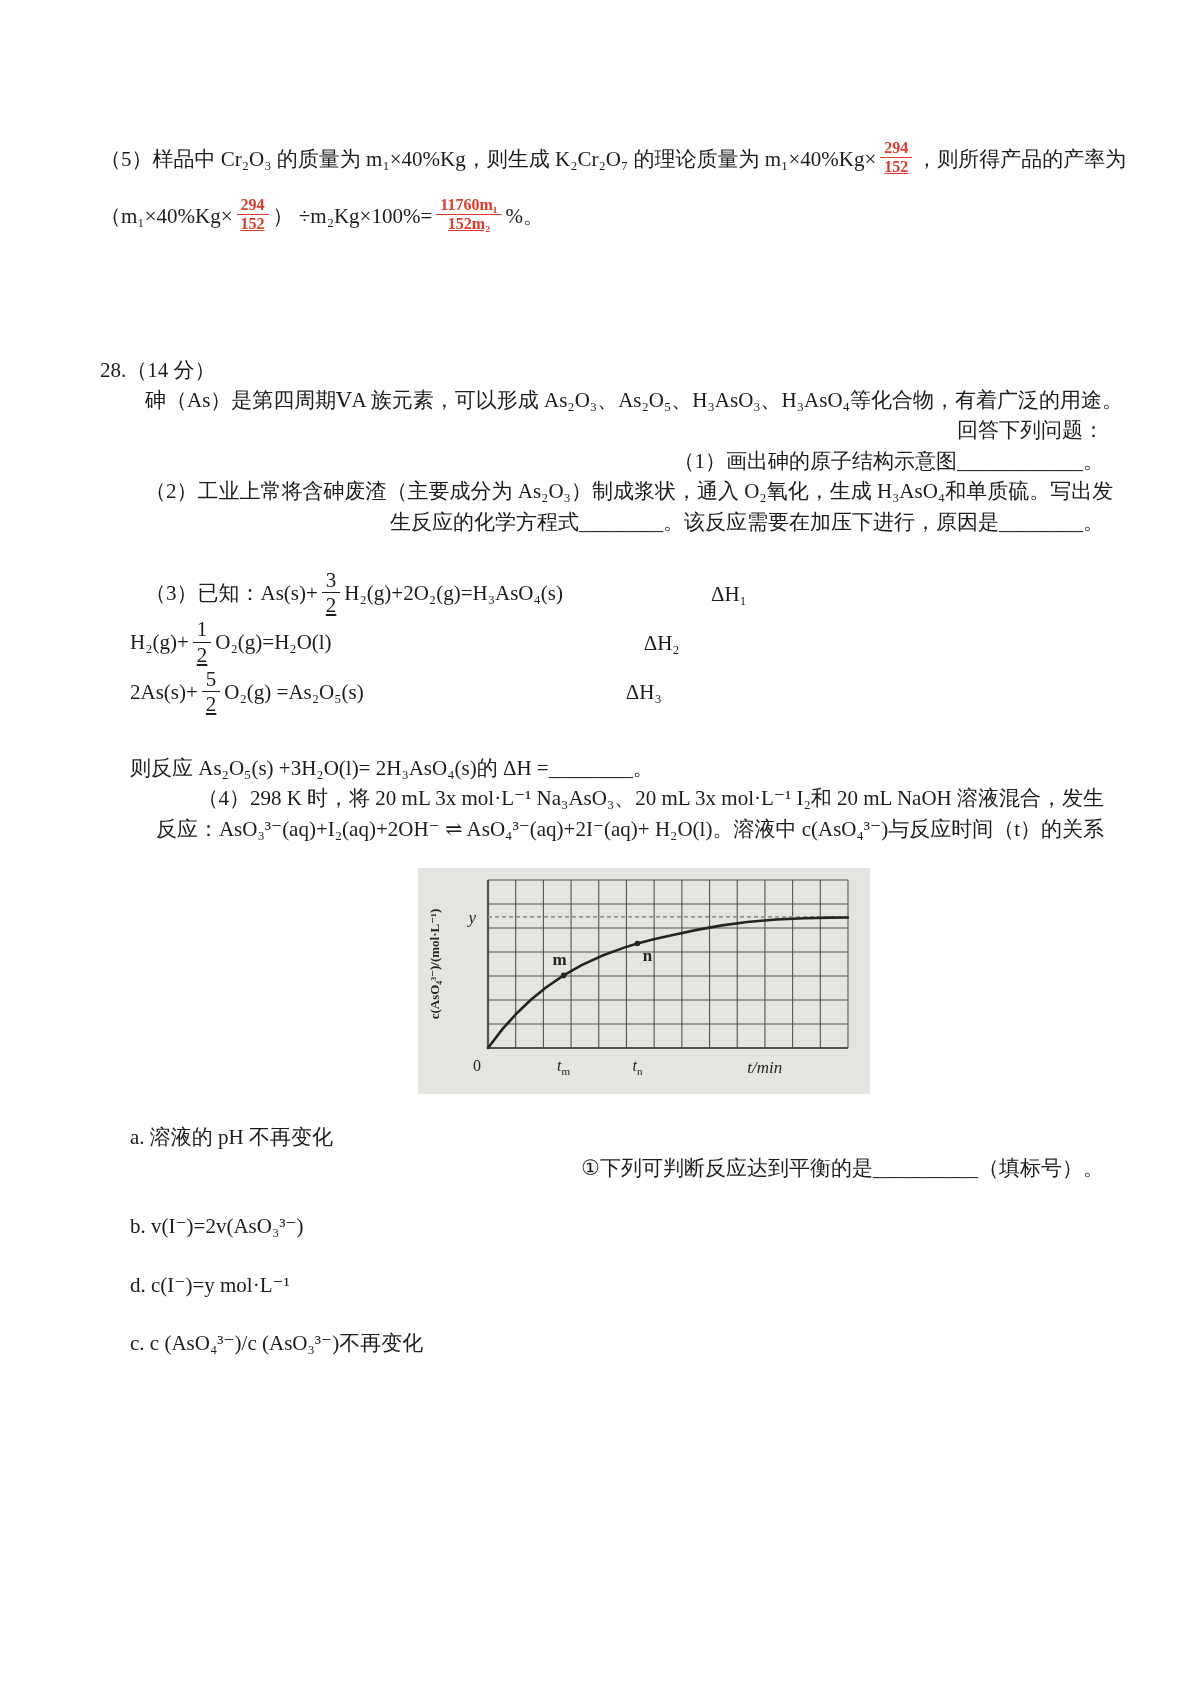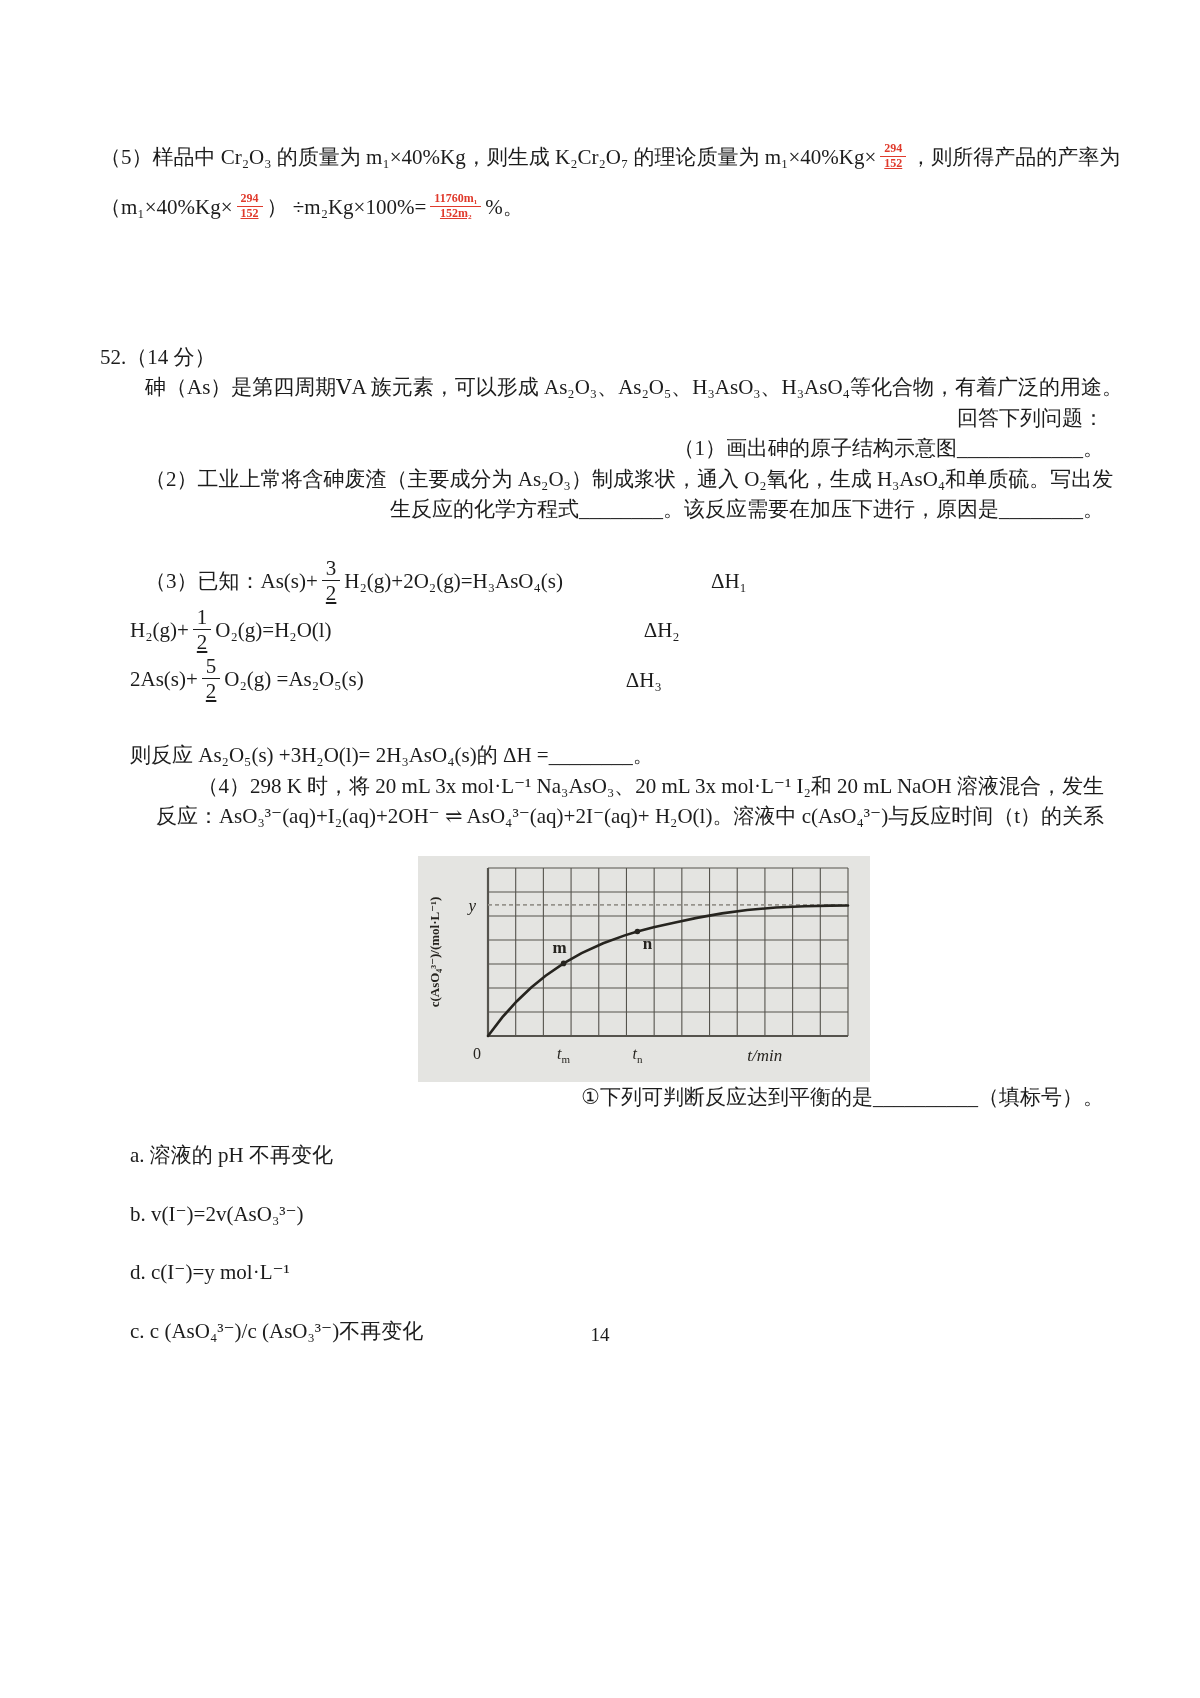--- a/index.html
+++ b/index.html
@@ -20,21 +20,21 @@
   .mt-md{text-align:right;}
   .mt-lg{margin-top:118px;}
   .sec5-l2{margin-top:19px;}
   .eqline{line-height:1.2;}
   .frac{
     display:inline-block;vertical-align:middle;text-align:center;
     margin:0 4px;line-height:1.15;position:relative;top:-3px;
   }
   .frac .fnum{display:block;padding:0 4px;border-bottom:1.6px solid currentColor;}
   .frac .fden{display:block;padding:0 4px;text-decoration:underline;}
-  .red{color:#e03a2c;font-weight:bold;font-size:12px;}
+  .red{color:#e03a2c;font-weight:bold;font-size:16px;}
   .dh{display:inline-block;}
   .dh1{margin-left:148px;}
   .dh2{margin-left:312px;}
   .dh3{margin-left:262px;}
   .opt-line{margin-top:28px;}
   .figure-wrap{
     margin:24px 0 0 318px;
     background:#e4e4e1;
     padding:6px 8px 2px 4px;
     width:452px;box-sizing:border-box;
@@ -50,21 +50,21 @@
 <div class="page">
 
   <div class="line">
     <span>（5）样品中 Cr₂O₃ 的质量为 m₁×40%Kg，则生成 K₂Cr₂O₇ 的理论质量为 m₁×40%Kg×</span><span class="frac red"><span class="fnum">294</span><span class="fden">152</span></span><span>，则所得产品的产率为</span>
   </div>
 
   <div class="line sec5-l2">
     <span>（m₁×40%Kg×</span><span class="frac red"><span class="fnum">294</span><span class="fden">152</span></span><span>） ÷m₂Kg×100%=</span><span class="frac red"><span class="fnum">11760m₁</span><span class="fden">152m₂</span></span><span>%。</span>
   </div>
 
-  <div class="line mt-lg">52.（14 分）</div>
+  <div class="line mt-lg">28.（14 分）</div>
 
   <div class="line ind1 mt-md">砷（As）是第四周期ⅤA 族元素，可以形成 As₂O₃、As₂O₅、H₃AsO₃、H₃AsO₄等化合物，有着广泛的用途。</div>
 
   <div class="line mt-md">回答下列问题：</div>
 
   <div class="line ind1 mt-md">（1）画出砷的原子结构示意图____________。</div>
 
   <div class="line ind1 mt-md">（2）工业上常将含砷废渣（主要成分为 As₂O₃）制成浆状，通入 O₂氧化，生成 H₃AsO₄和单质硫。写出发</div>
   <div class="line mt-md">生反应的化学方程式________。该反应需要在加压下进行，原因是________。</div>
 
@@ -117,21 +117,20 @@
           <text x="225.4" y="86.50399999999999" font-size="17" font-weight="bold" fill="#26241f" text-anchor="middle">n</text>
           <text x="55" y="197" font-size="16" text-anchor="middle" fill="#26241f"><tspan>0</tspan></text>
           <text x="141.6" y="197" font-size="16" text-anchor="middle" fill="#26241f"><tspan font-style="italic">t</tspan><tspan dy="4" font-size="11">m</tspan></text>
           <text x="215.4" y="197" font-size="16" text-anchor="middle" fill="#26241f"><tspan font-style="italic">t</tspan><tspan dy="4" font-size="11">n</tspan></text>
           <text x="325.2" y="199" font-size="17" font-style="italic" fill="#26241f">t/min</text>
           <text x="54" y="48.959999999999994" font-size="17" font-style="italic" text-anchor="end" fill="#26241f">y</text>
           <text x="0" y="0" transform="translate(17 90) rotate(-90)" text-anchor="middle" font-size="13" font-weight="bold" fill="#26241f">c(AsO₄³⁻)/(mol·L⁻¹)</text>
         </svg></div>
   </div>
 
+  <div class="line ind2 opt-line">a. 溶液的 pH 不再变化</div>
+
   <div class="line ind2 mt-md">①下列可判断反应达到平衡的是__________（填标号）。</div>
-
-  <div class="line ind2 opt-line">a. 溶液的 pH 不再变化</div>
   <div class="line ind2 opt-line">b. v(I⁻)=2v(AsO₃³⁻)</div>
   <div class="line ind2 opt-line">d.  c(I⁻)=y mol·L⁻¹</div>
   <div class="line ind2 opt-line">c.  c (AsO₄³⁻)/c (AsO₃³⁻)不再变化</div>
 
-  <div class="pagenum">14</div>
 </div>
 
 </body></html>

